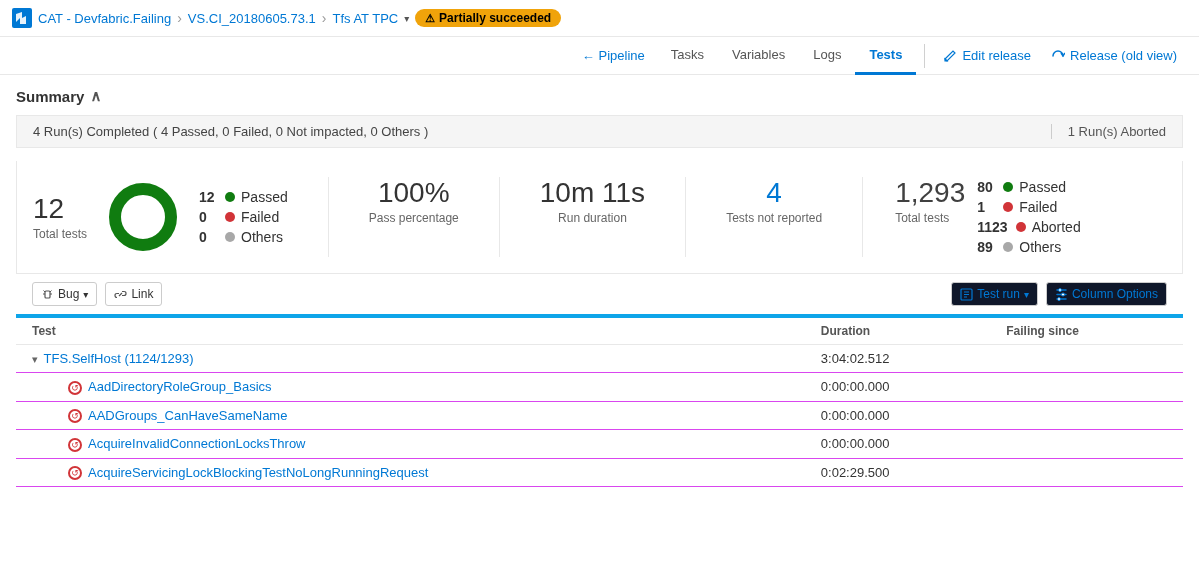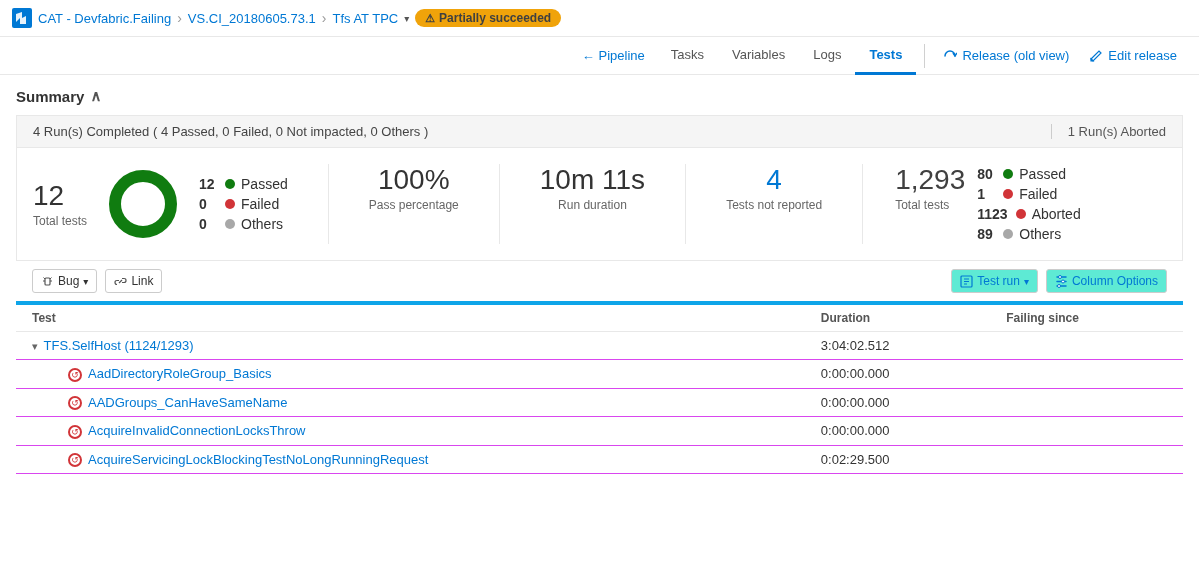--- a/index.html
+++ b/index.html
@@ -8,21 +8,21 @@
     
     .breadcrumb-bar {
       display: flex; align-items: center; padding: 8px 12px; background: #fff;
       border-bottom: 1px solid #e8e8e8; gap: 6px; font-size: 13px;
     }
     .breadcrumb-bar .logo { display: flex; align-items: center; gap: 6px; }
     .logo-icon { width: 20px; height: 20px; }
     .breadcrumb-sep { color: #999; font-size: 14px; }
     .breadcrumb-link { color: #0078d4; cursor: pointer; text-decoration: none; }
     .status-badge {
-      background: #f0a30a; color: #404040; padding: 2px 10px; border-radius: 12px;
+      background: #f0a30a; color: #000000; padding: 2px 10px; border-radius: 12px;
       font-size: 12px; font-weight: 600; display: flex; align-items: center; gap: 4px;
     }
     .status-badge::before { content: '⚠'; font-size: 11px; }
     .dropdown-arrow { color: #555; font-size: 10px; }
 
     
     .nav-bar {
       display: flex; align-items: center; padding: 0 12px;
       border-bottom: 1px solid #e8e8e8; gap: 0; justify-content: flex-end;
     }
@@ -43,21 +43,21 @@
     .summary-header {
       display: flex; align-items: center; gap: 6px; font-size: 15px; font-weight: 600;
       margin-bottom: 10px;
     }
     .summary-toggle { cursor: pointer; color: #555; }
 
     
     .stats-row {
       background: #f5f5f5; border: 1px solid #e8e8e8;
       display: flex; align-items: center; padding: 8px 16px;
-      font-size: 13px; color: #444; margin-bottom: 0;
+      font-size: 13px; color: #444; margin-bottom: 13px;
     }
     .stats-row .divider-v { width: 1px; background: #ccc; align-self: stretch; margin: 0 16px; }
     .stats-row-left { flex: 1; }
     .stats-row-right { flex: 0 0 auto; color: #555; }
 
     
     .charts-area {
       border: 1px solid #e8e8e8; border-top: none;
       display: flex; padding: 16px; gap: 0; align-items: flex-start;
     }
@@ -96,21 +96,21 @@
     .toolbar-btn {
       display: flex; align-items: center; gap: 4px; padding: 4px 8px;
       border: 1px solid #ccc; border-radius: 3px; cursor: pointer;
       background: #fff; font-size: 12px; color: #333;
     }
     .toolbar-sep { flex: 1; }
     .toolbar-right { display: flex; align-items: center; gap: 8px; }
     .toolbar-text-btn {
       display: flex; align-items: center; gap: 4px; padding: 4px 8px;
       cursor: pointer; font-size: 12px; color: #0078d4;
-      border: 1px solid #ccc; border-radius: 3px; background: #5eead4;
+      border: 1px solid #ccc; border-radius: 3px; background: #0f172a;
     }
 
     
     .table-container { overflow: auto; }
     table { width: 100%; border-collapse: collapse; font-size: 13px; }
     thead th {
       text-align: left; padding: 6px 16px; color: #555; font-weight: 600;
       border-bottom: 1px solid #e8e8e8; background: #fff; font-size: 12px;
     }
     tbody tr { border-bottom: 1px solid #d946ef; }
@@ -142,31 +142,31 @@
 
 <div class="nav-bar">
   <span class="nav-back">← Pipeline</span>
   <span class="nav-tab">Tasks</span>
   <span class="nav-tab">Variables</span>
   <span class="nav-tab">Logs</span>
   <span class="nav-tab active">Tests</span>
   <span class="nav-divider"></span>
   <span class="nav-action">
     <svg width="14" height="14" viewBox="0 0 14 14" fill="none">
+      <path d="M2 10 L10 2 L12 4 L4 12 Z" stroke="#0078d4" stroke-width="1.2" fill="none"></path>
+      <path d="M2 10 L2 12 L4 12 Z" stroke="#0078d4" stroke-width="1.2" fill="none"></path>
+    </svg>
+    <span>Edit release</span>
+  </span>
+  <span class="nav-action">
+    <svg width="14" height="14" viewBox="0 0 14 14" fill="none">
       <path d="M2 7 A5 5 0 0 1 12 7" stroke="#0078d4" stroke-width="1.5" fill="none" stroke-linecap="round"></path>
       <polyline points="10,4 12,7 14,4" stroke="#0078d4" stroke-width="1.5" fill="none"></polyline>
     </svg>
     <span>Release (old view)</span>
-  </span>
-  <span class="nav-action">
-    <svg width="14" height="14" viewBox="0 0 14 14" fill="none">
-      <path d="M2 10 L10 2 L12 4 L4 12 Z" stroke="#0078d4" stroke-width="1.2" fill="none"></path>
-      <path d="M2 10 L2 12 L4 12 Z" stroke="#0078d4" stroke-width="1.2" fill="none"></path>
-    </svg>
-    <span>Edit release</span>
   </span>
 </div>
 
 <div class="summary-section">
   <div class="summary-header">
     <span>Summary</span>
     <span class="summary-toggle">∧</span>
   </div>
 
   <div class="stats-row">

